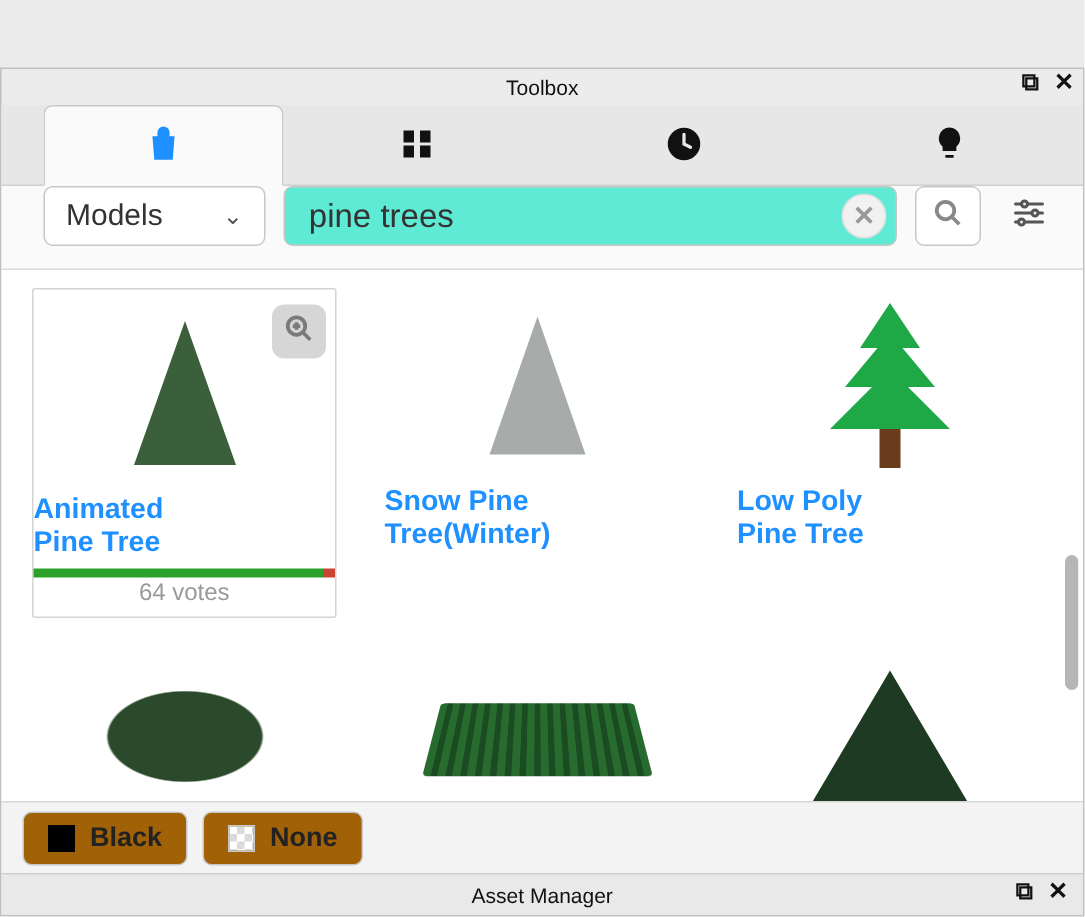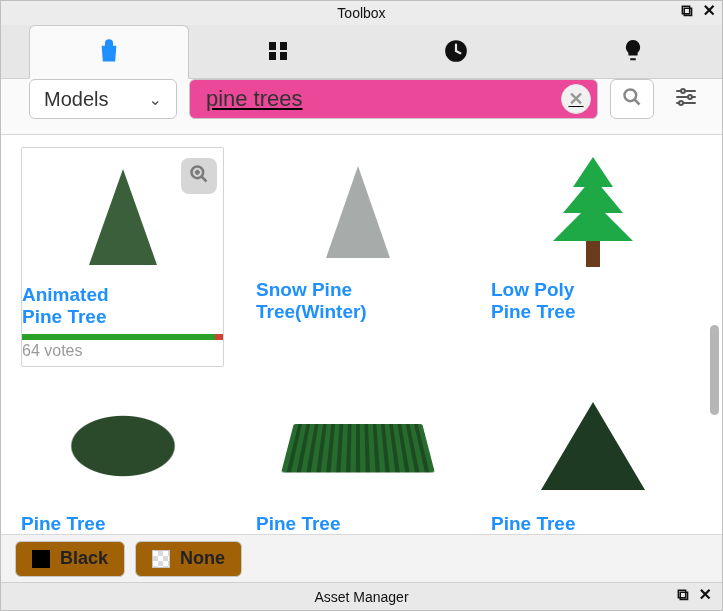--- a/index.html
+++ b/index.html
@@ -9,20 +9,21 @@
     font-family: Arial, Helvetica, sans-serif;
     background:#ececec;
     overflow:hidden;
     position:relative;
   }
   .panel {
     position:absolute; inset:0;
     display:flex; flex-direction:column;
     border:1px solid #bfbfbf;
     background:#ececec;
+    margin-top:45px;
   }
   .titlebar {
     height:24px; display:flex; align-items:center; justify-content:center;
     position:relative; font-size:14px; font-weight:500; color:#111;
   }
   .titlebar .title { }
   .tb-btns { position:absolute; right:6px; top:2px; display:flex; gap:10px; }
   .tb-btns span { cursor:default; font-size:16px; line-height:1; color:#111; font-weight:bold; }
   .tabs {
     height:54px; display:flex; align-items:flex-end; gap:0; padding:0 0 0 28px;
@@ -47,23 +48,22 @@
     display:flex; align-items:flex-start; gap:12px; padding:0 16px 0 28px;
   }
   .dropdown {
     display:flex; align-items:center; gap:40px;
     height:40px; padding:0 14px; background:#fff; border:1px solid #c7c7c7; border-radius:6px;
     font-size:20px; color:#333;
   }
   .dropdown .chev { font-size:16px; color:#555; }
   .search-wrap {
     flex:1; display:flex; align-items:center; height:40px;
-    background:#ec4899; border:1px solid #c7c7c7; border-radius:6px;
+    background:#5eead4; border:1px solid #c7c7c7; border-radius:6px;
     padding:0 6px 0 14px;
-    text-decoration:underline;
   }
   .search-input {
     flex:1; border:none; outline:none; height:36px; font-size:22px; color:#333; background:transparent;
   }
   .circle-btn {
     width:30px;height:30px;border-radius:50%;background:#f1f1f1;
     display:flex;align-items:center;justify-content:center;color:#999;font-weight:bold;font-size:18px;
     border:1px solid #e0e0e0;
   }
   .sq-btn {
@@ -97,21 +97,21 @@
   }
   .ttl {
     font-size:19px; font-weight:600; color:#1e90ff; line-height:1.15; margin-top:2px;
     white-space:pre-line;
   }
   .by { font-size:16px; color:#9a9a9a; margin-top:2px; }
   .bar {
     height:6px; background:linear-gradient(to right,#2aa22a 0 96%,#c43 96% 100%);
     margin-top:6px;
   }
-  .votes { color:#9a9a9a; font-size:16px; margin-top:2px; }
+  .votes { text-align:center; color:#9a9a9a; font-size:16px; margin-top:2px; }
   .scroll-ind {
     position:absolute; right:3px; top:190px; width:9px; height:90px;
     background:#b6b6b6; border-radius:5px;
   }
   .bg-row {
     height:48px; background:#f3f3f3; border-top:1px solid #d8d8d8;
     display:flex; align-items:center; gap:10px; padding:0 14px;
     font-size:19px; font-weight:600; color:#222;
   }
   .bg-btn {

